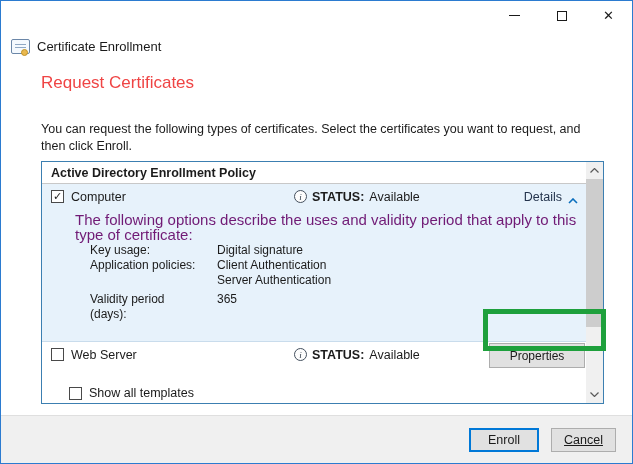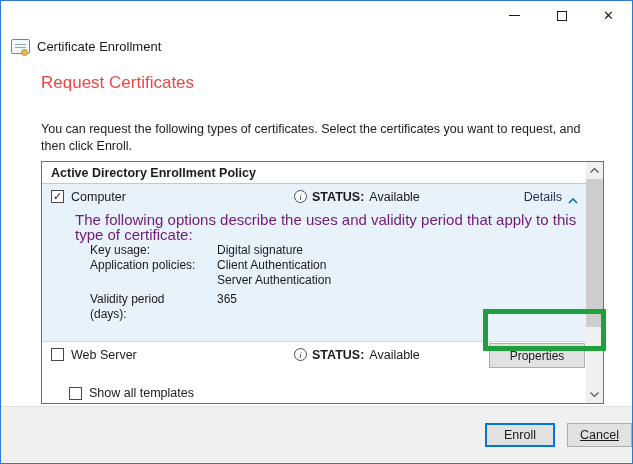--- a/index.html
+++ b/index.html
@@ -47,21 +47,21 @@
   .scrollbar{position:absolute;top:0;right:0;width:17px;bottom:0;background:#f0f0f0;}
   .sb-arrow{position:absolute;left:0;width:17px;height:17px;display:flex;align-items:center;justify-content:center;}
   .sb-up{top:0;} .sb-down{bottom:0;}
   .sb-thumb{position:absolute;left:0;top:17px;width:17px;height:148px;background:#cdcdcd;}
   
   .properties-btn{position:absolute;left:488px;top:317px;width:96px;height:25px;background:#e1e1e1;border:1px solid #adadad;font-size:12px;color:#1b1b1b;display:flex;align-items:center;justify-content:center;cursor:pointer;margin-top:25px;}
   .green-box{position:absolute;left:482px;top:308px;width:123px;height:42px;border:5px solid #1ea03c;z-index:5;pointer-events:none;}
   
   .show-all{position:absolute;left:38px;top:385px;display:flex;align-items:center;font-size:12.5px;padding-left:30px;}
   
-  .footer{position:absolute;left:0;right:0;bottom:0;height:57px;background:#f0f0f0;border-top:1px solid #dfdfdf;display:flex;align-items:center;justify-content:flex-end;gap:12px;}
+  .footer{position:absolute;left:0;right:0;bottom:0;height:48px;background:#f0f0f0;border-top:1px solid #dfdfdf;display:flex;align-items:center;justify-content:flex-end;gap:12px;padding-right:16px;}
   .btn{height:24px;background:#e1e1e1;border:1px solid #adadad;font-size:12.5px;color:#1b1b1b;display:flex;align-items:center;justify-content:center;cursor:pointer;}
   .btn-enroll{width:70px;border:2px solid #0078d7;}
   .btn-cancel{width:65px;text-decoration:underline;}
 </style>
 </head>
 <body>
 
 <div id="window">
 
   <div class="titlebar">

